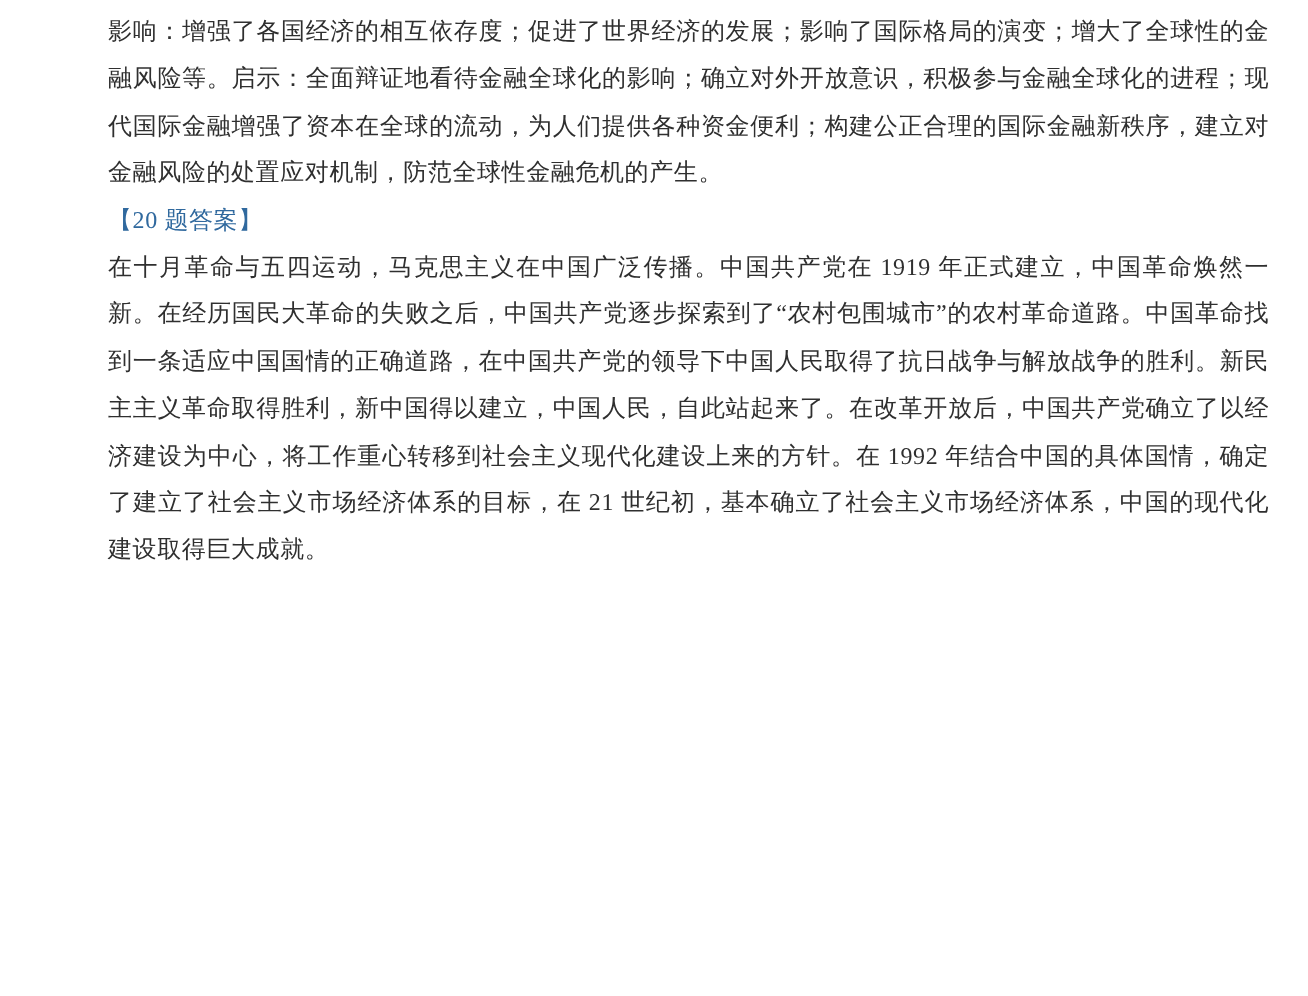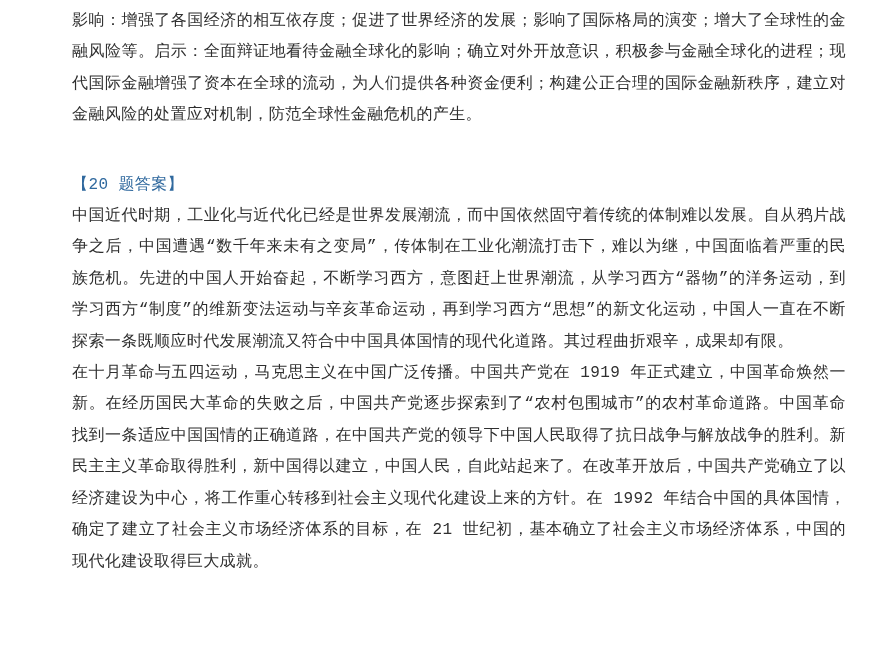--- a/index.html
+++ b/index.html
@@ -6,49 +6,47 @@
     margin: 0;
     padding: 0;
     background: #ffffff;
   }
   .page {
     position: relative;
     width: 864px;
     height: 664px;
     background: var(--page-bg, #ffffff);
     overflow: hidden;
-    font-family: Liberation Mono, monospace;
+    font-family: Liberation Serif, serif;
   }
   .doc {
     position: absolute;
     left: 72px;
     top: 6px;
     width: 774px;
     font-size: 16px;
     line-height: 31.4px;
     letter-spacing: 0.4px;
     color: var(--text-color, #2f2f2f);
     text-align: justify;
   }
   .doc p {
     margin: 0;
     padding: 0;
   }
   .doc p.heading {
     color: var(--accent-blue, #30699e);
     text-align: left;
-    margin-top: 38px;
   }
   .doc span.prefix {
     color: var(--accent-blue, #30699e);
   }
 </style>
 </head>
 <body>
 
 <div class="page">
   <div class="doc" id="doc">
       <p class="body"><span>影响：增强了各国经济的相互依存度；促进了世界经济的发展；影响了国际格局的演变；增大了全球性的金融风险等。启示：全面辩证地看待金融全球化的影响；确立对外开放意识，积极参与金融全球化的进程；现代国际金融增强了资本在全球的流动，为人们提供各种资金便利；构建公正合理的国际金融新秩序，建立对金融风险的处置应对机制，防范全球性金融危机的产生。</span></p>
       <p class="heading"><span>【20 题答案】</span></p>
-      <p class="body"><span>中国近代时期，工业化与近代化已经是世界发展潮流，而中国依然固守着传统的体制难以发展。自从鸦片战争之后，中国遭遇“数千年来未有之变局”，传体制在工业化潮流打击下，难以为继，中国面临着严重的民族危机。先进的中国人开始奋起，不断学习西方，意图赶上世界潮流，从学习西方“器物”的洋务运动，到学习西方“制度”的维新变法运动与辛亥革命运动，再到学习西方“思想”的新文化运动，中国人一直在不断探索一条既顺应时代发展潮流又符合中中国具体国情的现代化道路。其过程曲折艰辛，成果却有限。</span></p>
       <p class="body"><span>在十月革命与五四运动，马克思主义在中国广泛传播。中国共产党在 1919 年正式建立，中国革命焕然一新。在经历国民大革命的失败之后，中国共产党逐步探索到了“农村包围城市”的农村革命道路。中国革命找到一条适应中国国情的正确道路，在中国共产党的领导下中国人民取得了抗日战争与解放战争的胜利。新民主主义革命取得胜利，新中国得以建立，中国人民，自此站起来了。在改革开放后，中国共产党确立了以经济建设为中心，将工作重心转移到社会主义现代化建设上来的方针。在 1992 年结合中国的具体国情，确定了建立了社会主义市场经济体系的目标，在 21 世纪初，基本确立了社会主义市场经济体系，中国的现代化建设取得巨大成就。</span></p>
     </div>
 </div>
 
 </body></html>

